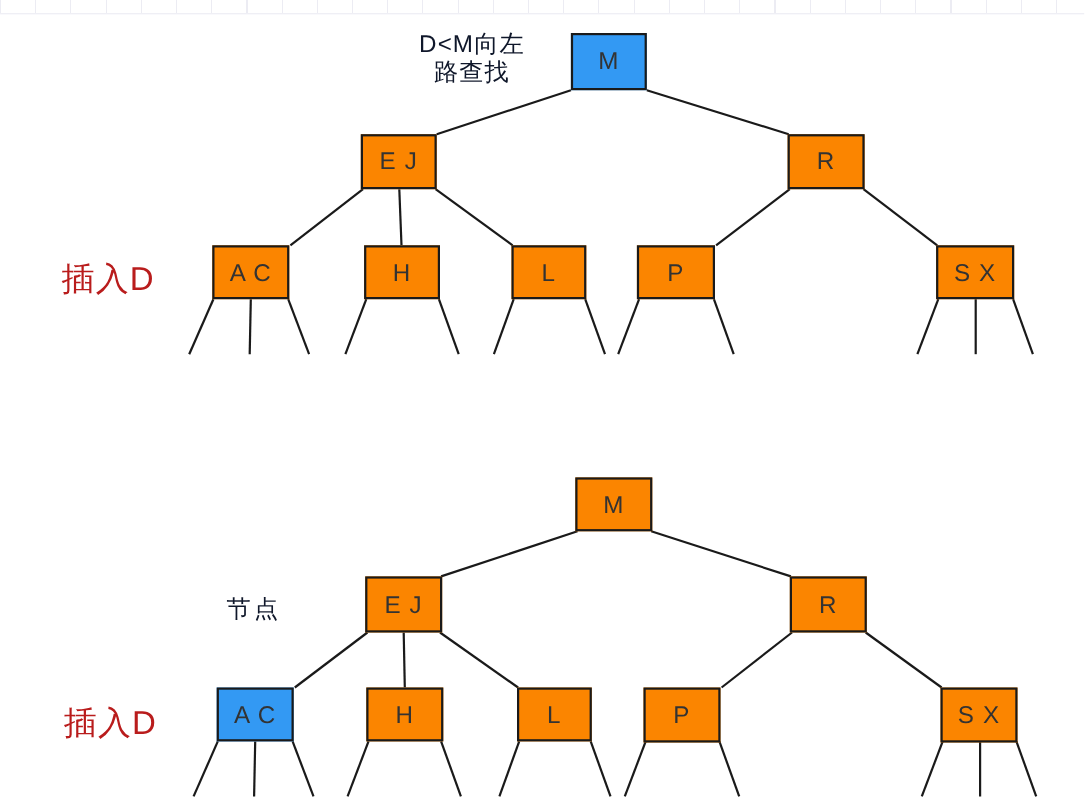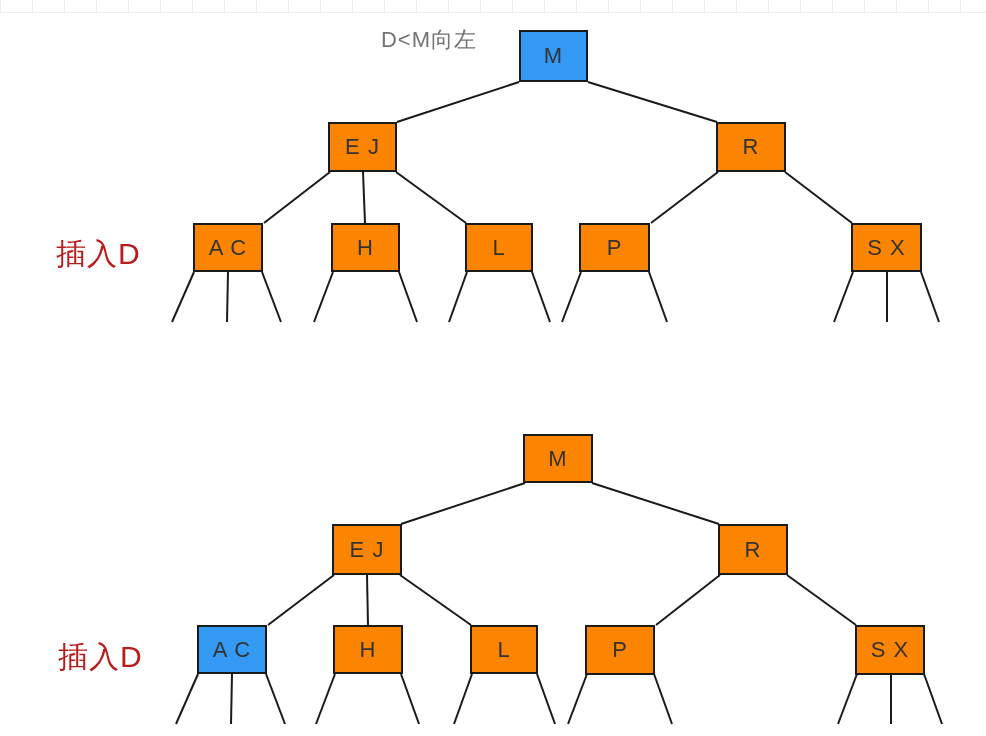--- a/index.html
+++ b/index.html
@@ -21,21 +21,21 @@
   .node{
     position:absolute;
     box-sizing:border-box;
     border:2px solid #1a1a1a;
     display:flex;align-items:center;justify-content:center;
     font-size:22px;letter-spacing:1px;color:#333333;
     cursor:default;user-select:none;
   }
   .annotation{
     position:absolute;
-    color:#737373;
+    color:#0f172a;
     text-align:center;
     white-space:nowrap;
   }
   .annotation span{display:block;}
   #top-annotation{left:366px;top:27px;width:126px;font-size:22px;line-height:26px;letter-spacing:1px;}
   #bottom-annotation{left:161px;top:537px;width:140px;font-size:22px;line-height:33px;letter-spacing:3px;}
   .insert-label{
     position:absolute;
     font-size:30px;color:#b91c1c;letter-spacing:1px;white-space:nowrap;
   }
@@ -84,25 +84,27 @@
       <line x1="537" y1="674" x2="555" y2="724" stroke="#1A1A1A" stroke-width="2"></line>
       <line x1="587" y1="674" x2="568" y2="724" stroke="#1A1A1A" stroke-width="2"></line>
       <line x1="654" y1="674" x2="672" y2="724" stroke="#1A1A1A" stroke-width="2"></line>
       <line x1="857" y1="674" x2="838" y2="724" stroke="#1A1A1A" stroke-width="2"></line>
       <line x1="891" y1="674" x2="891" y2="724" stroke="#1A1A1A" stroke-width="2"></line>
       <line x1="924" y1="674" x2="942" y2="724" stroke="#1A1A1A" stroke-width="2"></line>
     </svg>
 
   <div id="top-annotation" class="annotation">
     <span>D&lt;M向左</span>
+    <span>路查找</span>
   </div>
 
   <div id="top-insert-label" class="insert-label">插入D</div>
 
   <div id="bottom-annotation" class="annotation">
+    <span>节点</span>
   </div>
 
   <div id="bottom-insert-label" class="insert-label">插入D</div>
 <div class="node" style="left: 519px; top: 30px; width: 69px; height: 52px; background: rgb(51, 153, 243);">M</div>
     <div class="node" style="left: 328px; top: 122px; width: 69px; height: 50px; background: rgb(251, 133, 0);">E J</div>
     <div class="node" style="left: 716px; top: 122px; width: 70px; height: 50px; background: rgb(251, 133, 0);">R</div>
     <div class="node" style="left: 193px; top: 223px; width: 70px; height: 49px; background: rgb(251, 133, 0);">A C</div>
     <div class="node" style="left: 331px; top: 223px; width: 69px; height: 49px; background: rgb(251, 133, 0);">H</div>
     <div class="node" style="left: 465px; top: 223px; width: 68px; height: 49px; background: rgb(251, 133, 0);">L</div>
     <div class="node" style="left: 579px; top: 223px; width: 71px; height: 49px; background: rgb(251, 133, 0);">P</div>

